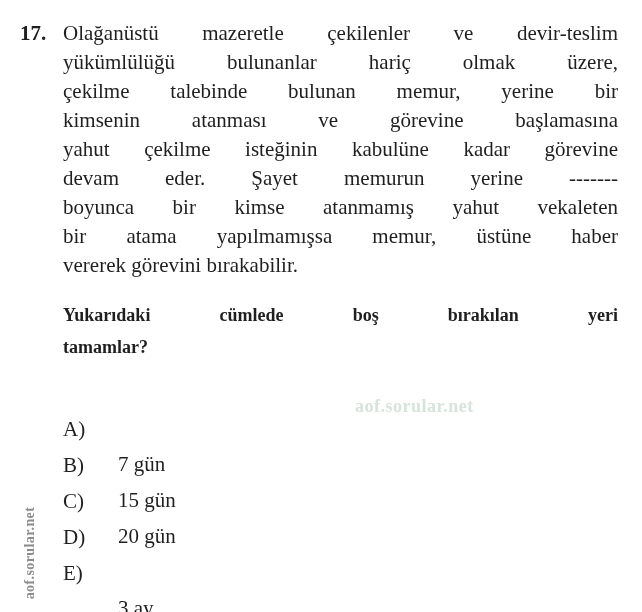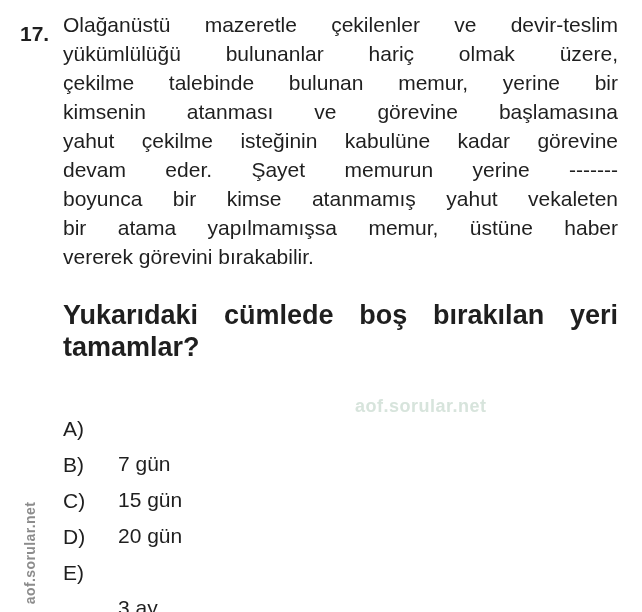--- a/index.html
+++ b/index.html
@@ -6,39 +6,39 @@
     margin: 0;
     padding: 0;
     background: #ffffff;
   }
   .sheet {
     position: relative;
     width: 642px;
     height: 612px;
     background: #ffffff;
     overflow: hidden;
-    font-family: Liberation Sans, sans-serif;
+    font-family: Liberation Serif, serif;
     color: #1f1f1f;
   }
 
   
   .qnum {
     position: absolute;
     left: 20px;
     top: 19px;
     font-size: 21px;
     line-height: 29px;
     font-weight: bold;
   }
 
   
   .body-block {
     position: absolute;
     left: 63px;
-    top: 10px;
+    top: 19px;
     width: 555px;
     font-size: 21px;
     line-height: 29px;
   }
   .jline {
     height: 29px;
     overflow: hidden;
     text-align: justify;
     text-align-last: justify;
     white-space: normal;
@@ -55,21 +55,21 @@
     text-align-last: left;
   }
   .jline.last::after { content: none; }
 
   
   .prompt-block {
     position: absolute;
     left: 63px;
     top: 299px;
     width: 555px;
-    font-size: 27px;
+    font-size: 18px;
     line-height: 32px;
     font-weight: bold;
   }
   .prompt-block .jline { height: 32px; }
 
   
   .wm-center {
     position: absolute;
     left: 355px;
     top: 396px;

